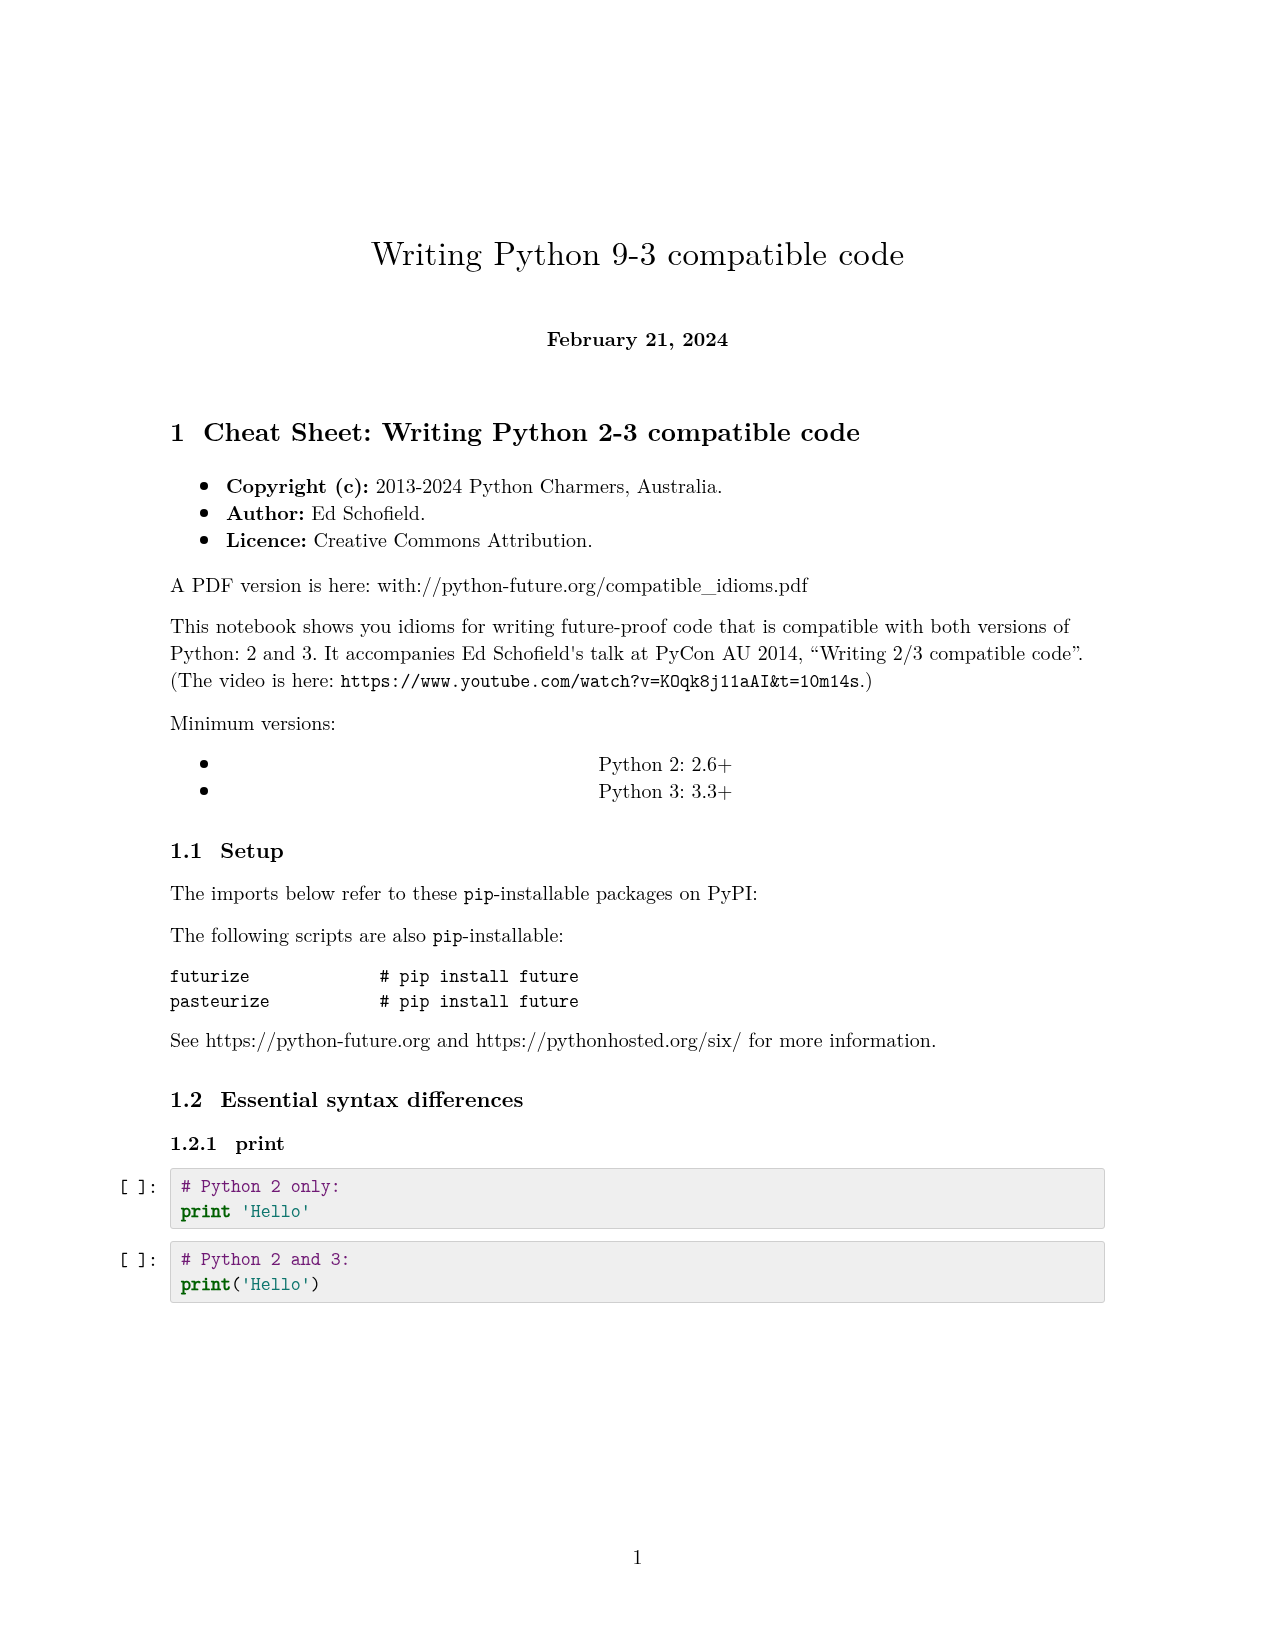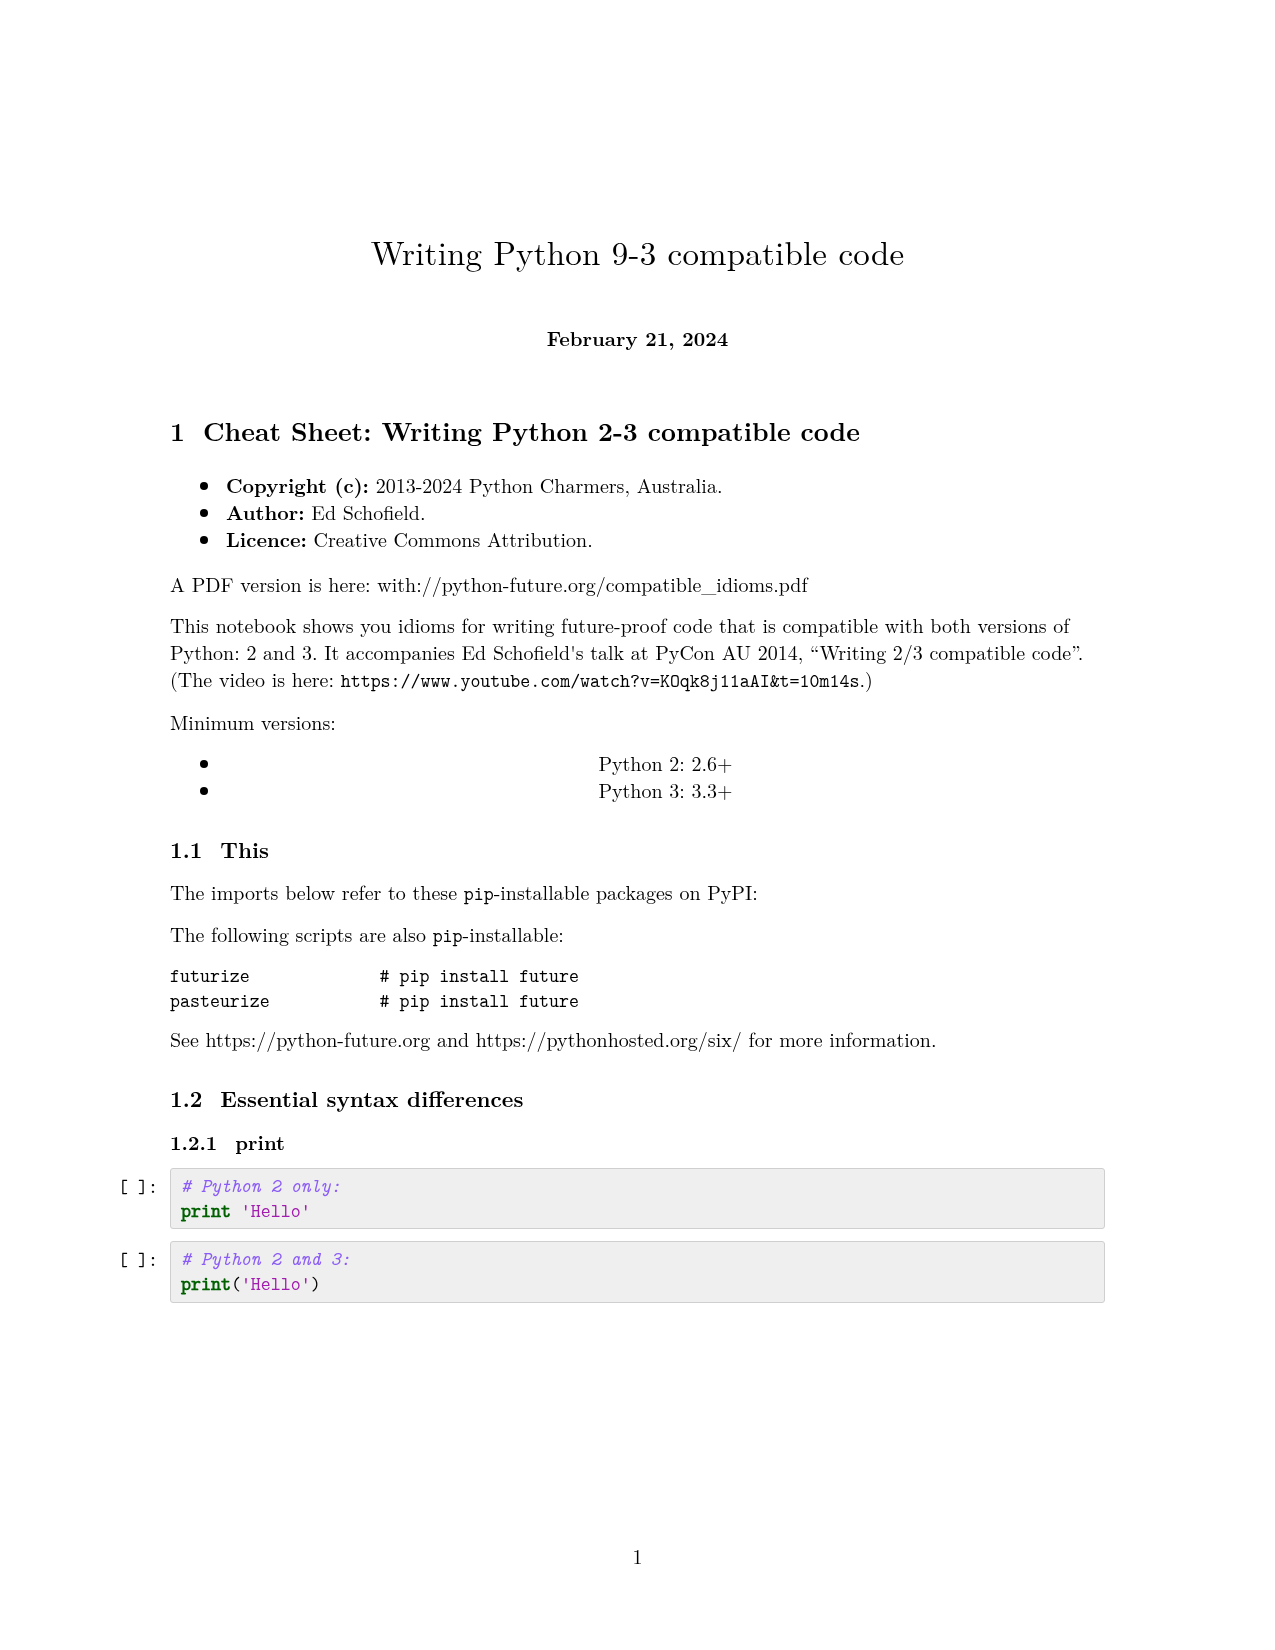--- a/index.html
+++ b/index.html
@@ -99,22 +99,22 @@
     background: #efefef;
     border: 1px solid #cfcfcf;
     border-radius: 3px;
     padding: 5px 10px;
     font-family: "Latin Modern Mono", "Courier New", monospace;
     font-size: 19px;
     line-height: 1.3;
     white-space: pre;
     box-sizing: border-box;
   }
-  .cell-body .comment { font-style: italic; color: #8b5cf6; text-align: right; }
-  .cell-body .string  { color: #a21caf; }
+  .cell-body .comment { color: #701a75; text-align: right; }
+  .cell-body .string  { color: #0f766e; }
   .cell-body .kw      { color: #006000; font-weight: bold; }
   .page-number {
     position: absolute;
     bottom: 80px;
     left: 0;
     width: 1275px;
     text-align: center;
     font-size: 20px;
   }
   b { font-weight: bold; }
@@ -153,21 +153,21 @@
   </p>
 
   <p class="body">Minimum versions:</p>
 
   <ul class="short">
     <li>Python 2: 2.6+</li>
     <li>Python 3: 3.3+</li>
   </ul>
 
   <h3 class="subsection">
-    <span class="secnum">1.1</span><span>This</span>
+    <span class="secnum">1.1</span><span>Setup</span>
   </h3>
 
   <p class="body">
     <span>The imports below refer to these </span><span class="tt">pip</span><span>-installable packages on PyPI:</span>
   </p>
 
 
   <p class="body">
     <span>The following scripts are also </span><span class="tt">pip</span><span>-installable:</span>
   </p>

